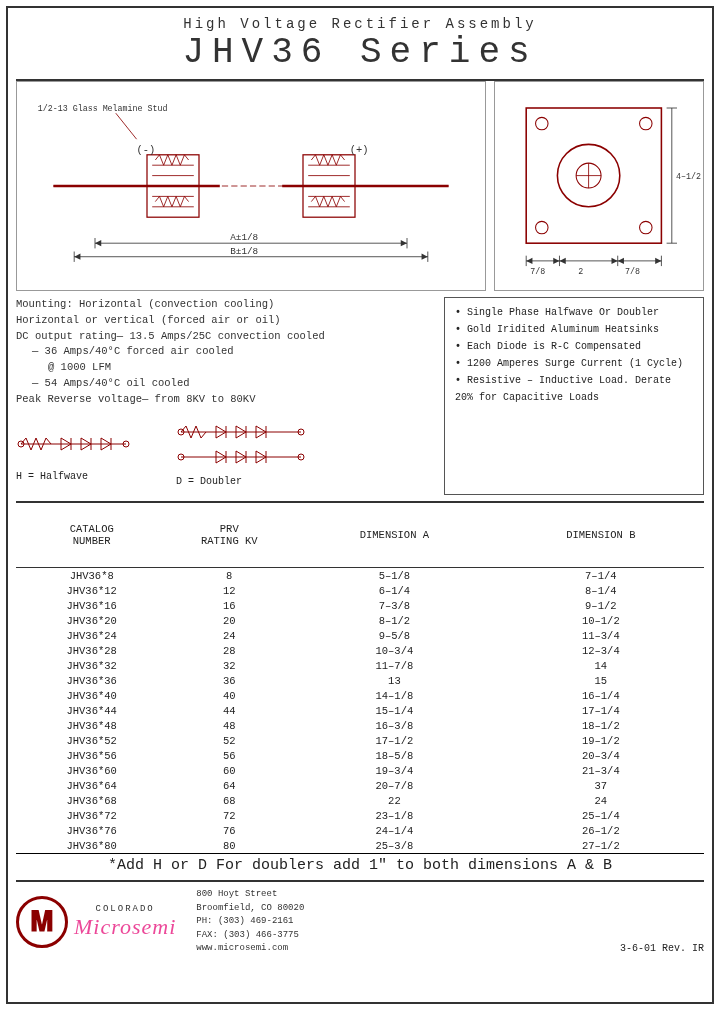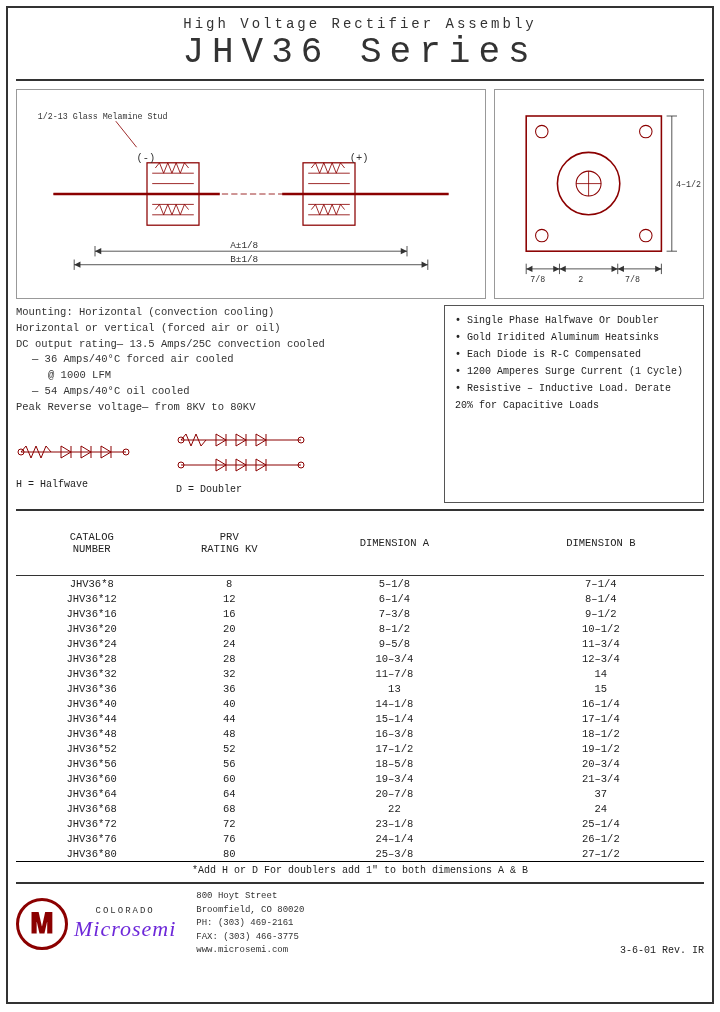--- a/index.html
+++ b/index.html
@@ -18,21 +18,20 @@
       padding: 8px;
       min-height: 998px;
       position: relative;
     }
 
     
     .header {
       text-align: center;
       border-bottom: 2px solid #333;
       padding-bottom: 6px;
-      margin-bottom: 8px;
     }
     .header-top {
       font-size: 14px;
       letter-spacing: 3px;
       color: #333;
     }
     .header-main {
       font-size: 36px;
       letter-spacing: 8px;
       color: #333;
@@ -144,21 +143,21 @@
       padding: 1.5px 4px;
       text-align: center;
       font-size: 10.5px;
     }
 
     .catalog-table tr:last-child td {
       border-bottom: 1px solid #000000;
     }
 
     .table-note {
-      font-size: 10px;
+      font-size: 15px;
       text-align: center;
       margin-top: 3px;
       margin-bottom: 6px;
     }
 
     
     .footer {
       display: flex;
       flex-direction: row;
       align-items: center;
@@ -200,21 +199,21 @@
 
     .logo-colorado {
       font-size: 9px;
       letter-spacing: 2px;
       color: #333;
       text-align: center;
     }
 
     .logo-microsemi {
       font-size: 22px;
-      color: #6d28d9;
+      color: #ec4899;
       font-style: italic;
       font-family: serif;
       letter-spacing: 1px;
     }
 
     .footer-address {
       font-size: 9px;
       line-height: 1.5;
       color: #333;
     }

